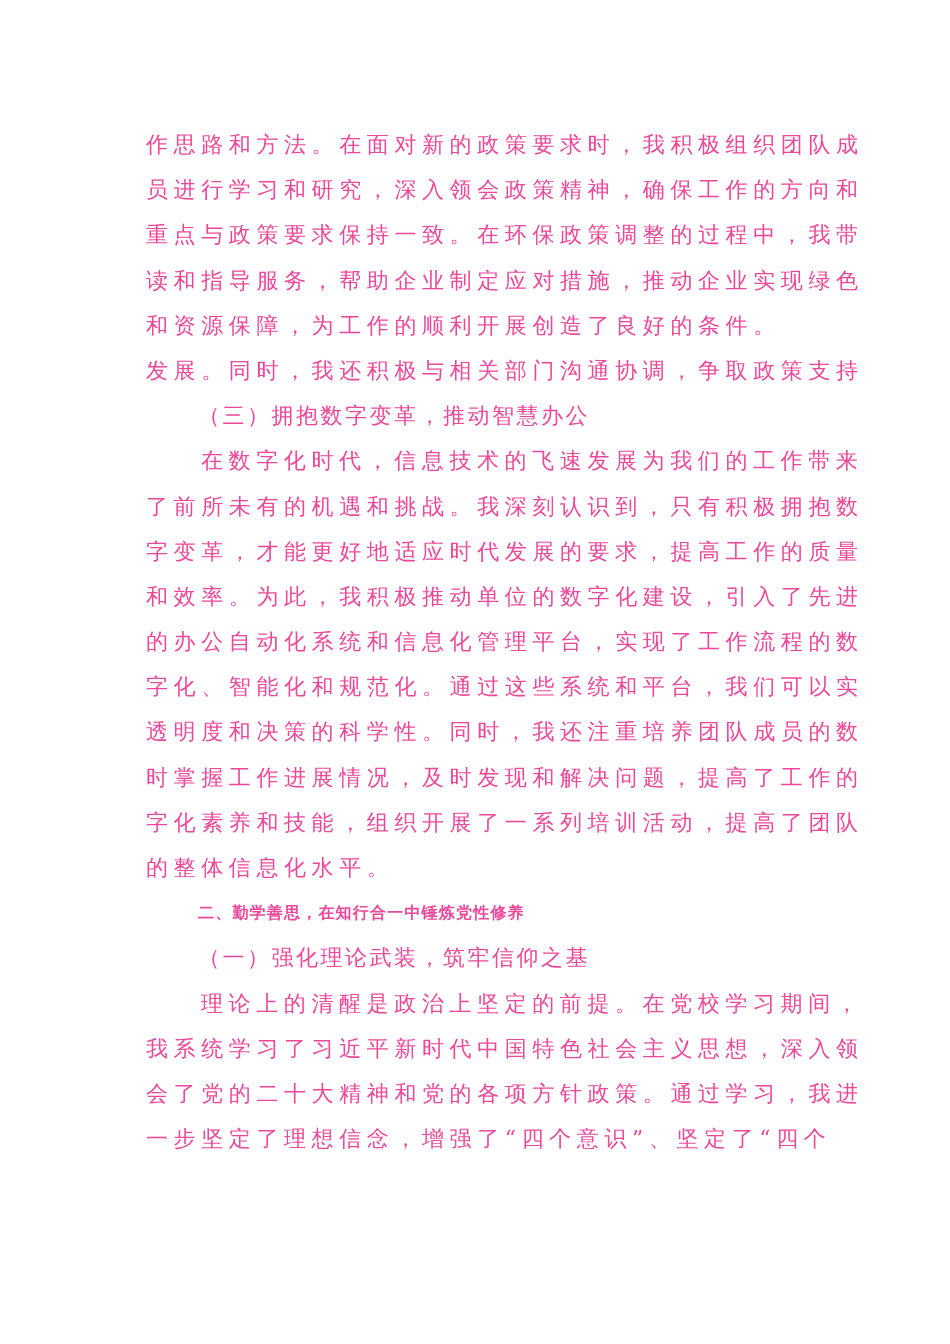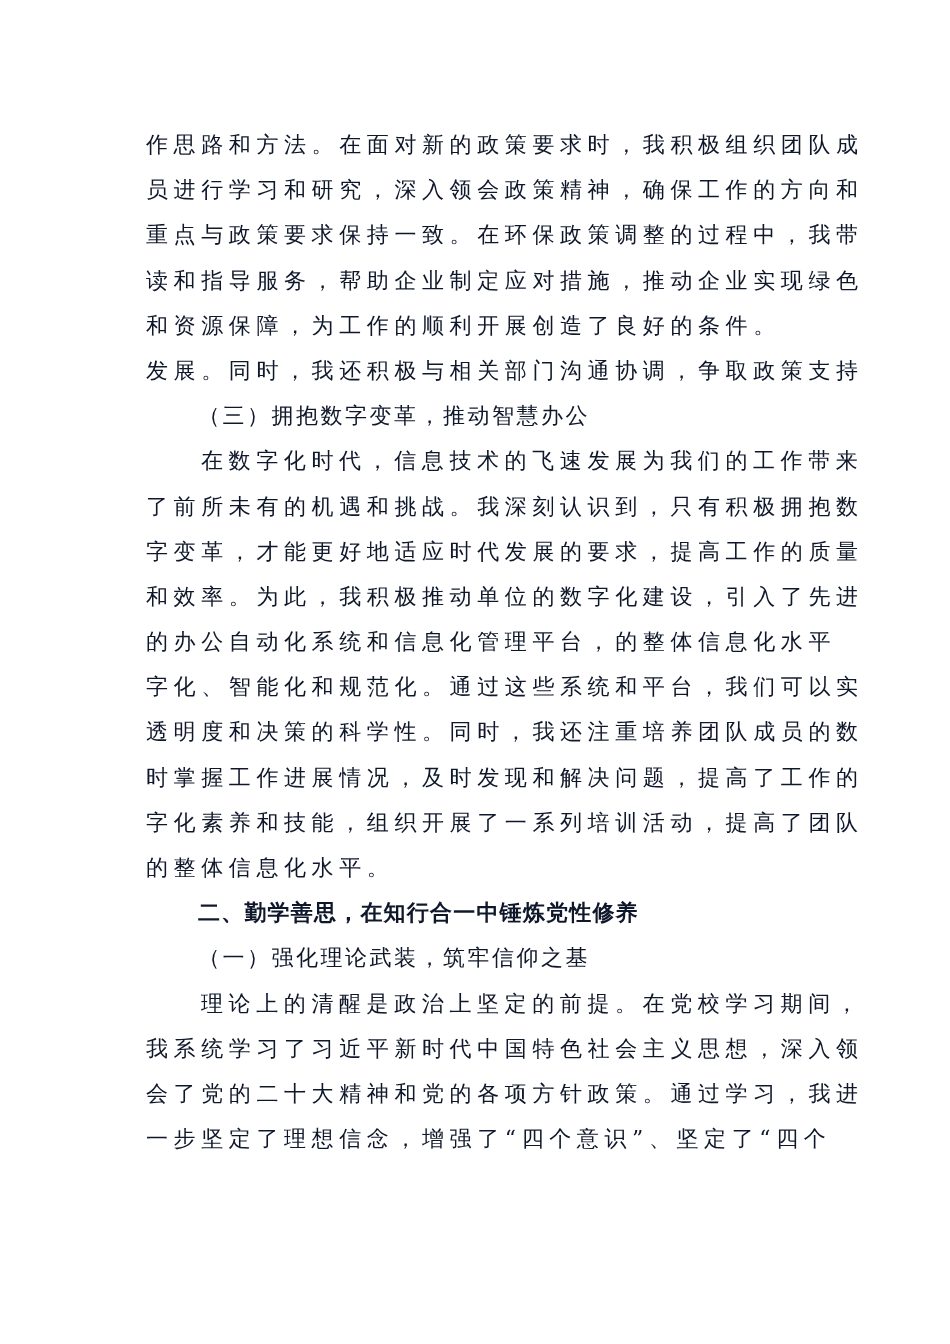--- a/index.html
+++ b/index.html
@@ -1,26 +1,26 @@
 <!DOCTYPE html>
 <html><head>
 <meta charset="utf-8">
 <style>
   html, body { margin: 0; padding: 0; background: #ffffff; }
   body { width: 950px; height: 1344px; position: relative; overflow: hidden; }
   .page {
     position: absolute; left: 146px; top: 122px; width: 664px;
     font-family: "DejaVu Serif", "Liberation Serif", serif;
-    color: #0f172a;
+    color: #ec4899;
     font-size: 22px;
     line-height: 45.2px;
   }
   .line { display: block; white-space: nowrap; letter-spacing: 5.6px; height: 45.2px; }
   .indent { padding-left: 55px; }
-  .h1 { font-family: "DejaVu Sans", "Liberation Sans", sans-serif; font-weight: bold; letter-spacing: 1.2px; padding-left: 52px; font-size: 22px; }
+  .h1 { font-family: "DejaVu Sans", "Liberation Sans", sans-serif; font-weight: bold; letter-spacing: 1.2px; padding-left: 52px; font-size: 16px; }
   .h2 { padding-left: 52px; letter-spacing: 2.5px; }
 </style>
 </head>
 <body>
 
 <div class="page">
 
   <div>
     <span class="line">作思路和方法。在面对新的政策要求时，我积极组织团队成</span>
     <span class="line">员进行学习和研究，深入领会政策精神，确保工作的方向和</span>
@@ -30,21 +30,21 @@
     <span class="line">发展。同时，我还积极与相关部门沟通协调，争取政策支持</span>
   </div>
 
   <span class="line h2">（三）拥抱数字变革，推动智慧办公</span>
 
   <div>
     <span class="line indent">在数字化时代，信息技术的飞速发展为我们的工作带来</span>
     <span class="line">了前所未有的机遇和挑战。我深刻认识到，只有积极拥抱数</span>
     <span class="line">字变革，才能更好地适应时代发展的要求，提高工作的质量</span>
     <span class="line">和效率。为此，我积极推动单位的数字化建设，引入了先进</span>
-    <span class="line">的办公自动化系统和信息化管理平台，的整体信息化水平</span>
+    <span class="line">的办公自动化系统和信息化管理平台，实现了工作流程的数</span>
     <span class="line">字化、智能化和规范化。通过这些系统和平台，我们可以实</span>
     <span class="line">透明度和决策的科学性。同时，我还注重培养团队成员的数</span>
     <span class="line">时掌握工作进展情况，及时发现和解决问题，提高了工作的</span>
     <span class="line">字化素养和技能，组织开展了一系列培训活动，提高了团队</span>
     <span class="line">的整体信息化水平。</span>
   </div>
 
   <span class="line h1">二、勤学善思，在知行合一中锤炼党性修养</span>
 
   <span class="line h2">（一）强化理论武装，筑牢信仰之基</span>

